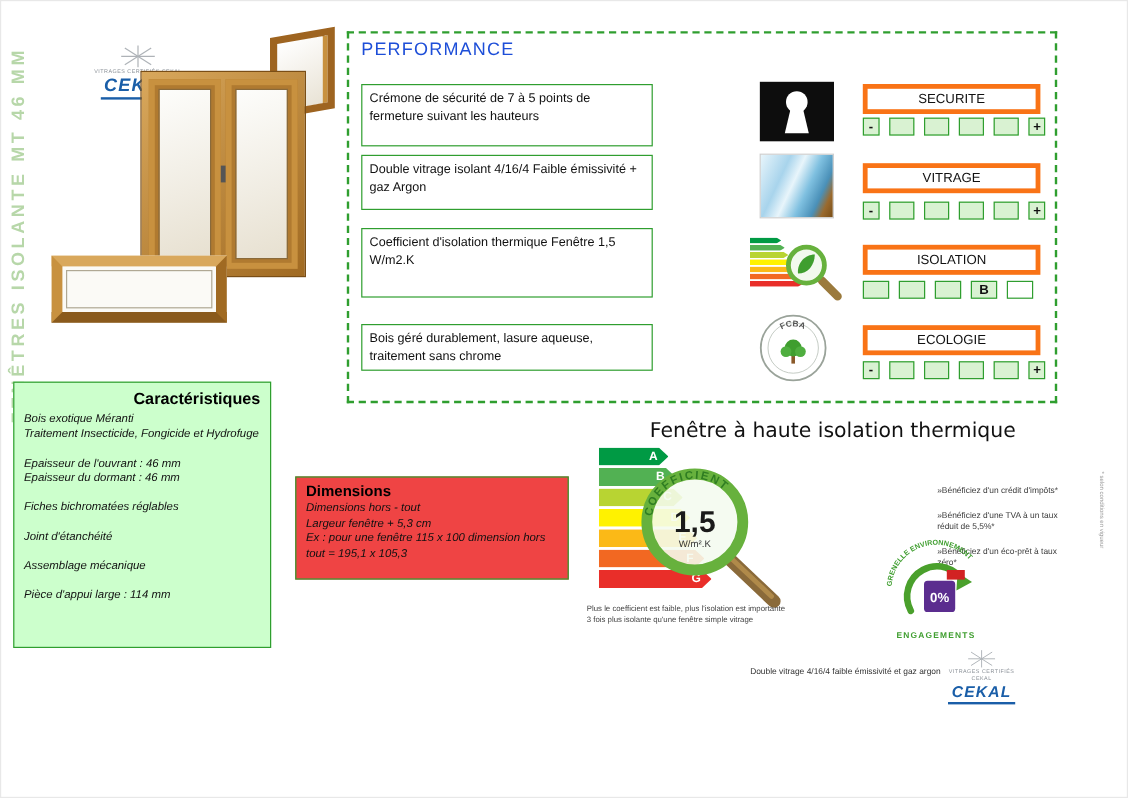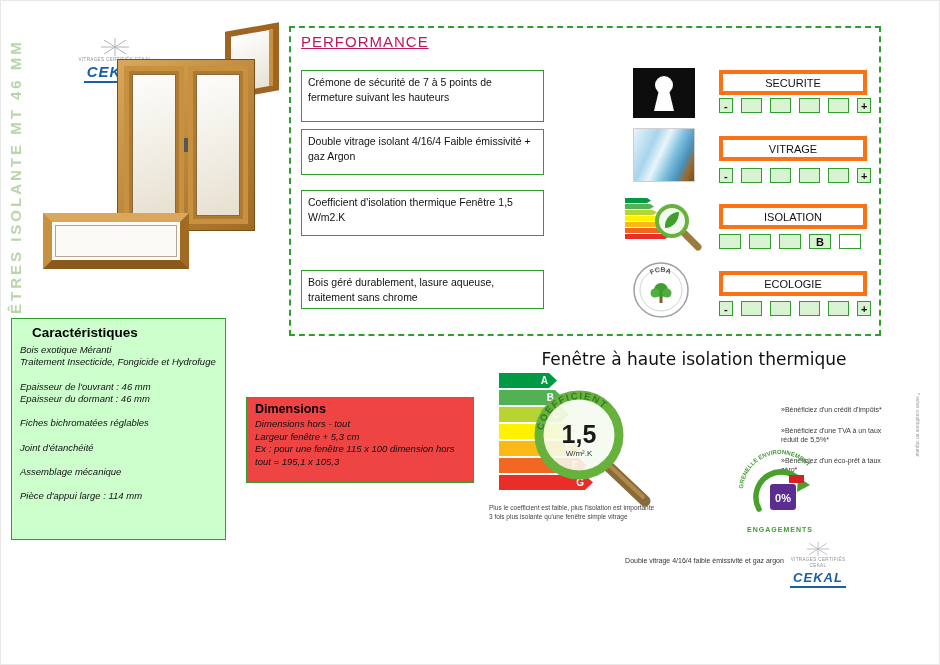--- a/index.html
+++ b/index.html
@@ -31,24 +31,24 @@
   .pane{flex:1;border:5px solid #c8913f;background:#b07a30;box-sizing:border-box;padding:3px;}
   .glass{width:100%;height:100%;background:linear-gradient(160deg,#fdfdfb 0%,#f0ece2 60%,#e7e0d0 100%);
     border:1px solid #8a6a3a;box-sizing:border-box;}
   .handle{position:absolute;left:50%;top:50%;width:4px;height:14px;background:#555;transform:translate(-2px,-7px);}
   .window-small{position:absolute;left:42px;top:212px;width:146px;height:56px;
     border:9px solid;border-color:#d9a85c #a06a22 #8a5a1c #c8913f;background:#fbfaf6;box-sizing:border-box;}
   .window-small .inner{margin:3px;height:calc(100% - 8px);border:1px solid #b0a894;}
 
   
   .perf-box{position:absolute;left:288px;top:25px;width:592px;height:310px;border:2px dashed #2f9e2f;box-sizing:border-box;}
-  .perf-title{position:absolute;left:10px;top:5px;font-size:15px;color:#be185d;letter-spacing:1px;text-decoration:underline;}
+  .perf-title{position:absolute;left:10px;top:5px;font-size:15px;color:#1d4ed8;letter-spacing:1px;}
   .feature{position:absolute;left:10px;width:243px;border:1px solid #2f9e2f;box-sizing:border-box;
     font-size:10.5px;line-height:1.4;padding:4px 6px;color:#111;}
-  .f1{top:42px;height:52px;} .f2{top:101px;height:46px;} .f3{top:162px;height:46px;} .f4{top:242px;height:39px;}
+  .f1{top:42px;height:52px;} .f2{top:101px;height:46px;} .f3{top:162px;height:58px;} .f4{top:242px;height:39px;}
 
   .icon-slot{position:absolute;}
   .keyhole{left:342px;top:40px;}
   .glazing{left:342px;top:100px;width:62px;height:54px;
     background:linear-gradient(115deg,#e8f5fb 0%,#a8d4ec 30%,#e8f5fb 45%,#7fc0e0 62%,#4a90b8 78%,#9a6a2e 88%,#7a4e16 100%);
     border:1px solid #cfcfcf;box-sizing:border-box;}
   .mini-energy{left:334px;top:168px;width:86px;height:60px;}
   .mini-bars{position:absolute;left:0;top:2px;}
   .mini-bar{height:5px;margin-bottom:1px;clip-path:polygon(0 0,calc(100% - 4px) 0,100% 50%,calc(100% - 4px) 100%,0 100%);}
   .mb1{width:26px;background:#009a44;} .mb2{width:29px;background:#52b153;} .mb3{width:32px;background:#b8d432;}
@@ -63,21 +63,21 @@
   .cells{position:absolute;left:428px;width:152px;display:flex;gap:8px;align-items:center;}
   .cr1{top:70px;} .cr2{top:140px;} .cr3{top:206px;} .cr4{top:273px;}
   .cell{width:22px;height:15px;background:#d9f2d2;border:1px solid #2f9e2f;box-sizing:border-box;
     display:flex;align-items:center;justify-content:center;font-size:11px;font-weight:bold;color:#111;}
   .cell.small{width:14px;}
   .cell.blank{background:#fff;}
 
   
   .char-box{position:absolute;left:10px;top:317px;width:215px;height:222px;background:#ccffcc;
     border:1px solid #2f9e2f;box-sizing:border-box;}
-  .char-title{margin:6px 20px 4px;font-size:13.5px;font-weight:bold;color:#000;}
+  .char-title{margin:6px 8px 4px;font-size:13.5px;font-weight:bold;color:#000;text-align:right;}
   .char-item{margin:0 8px;font-style:italic;font-size:9.5px;line-height:1.3;color:#111;}
   .char-item.sp{margin-top:12px;}
 
   
   .dim-box{position:absolute;left:245px;top:396px;width:228px;height:86px;background:#ef4444;
     border:1px solid #2f9e2f;box-sizing:border-box;}
   .dim-title{margin:4px 8px 2px;font-size:12.5px;font-weight:bold;color:#000;}
   .dim-line{margin:0 8px;font-style:italic;font-size:9.5px;line-height:1.32;color:#111;}
 
   

